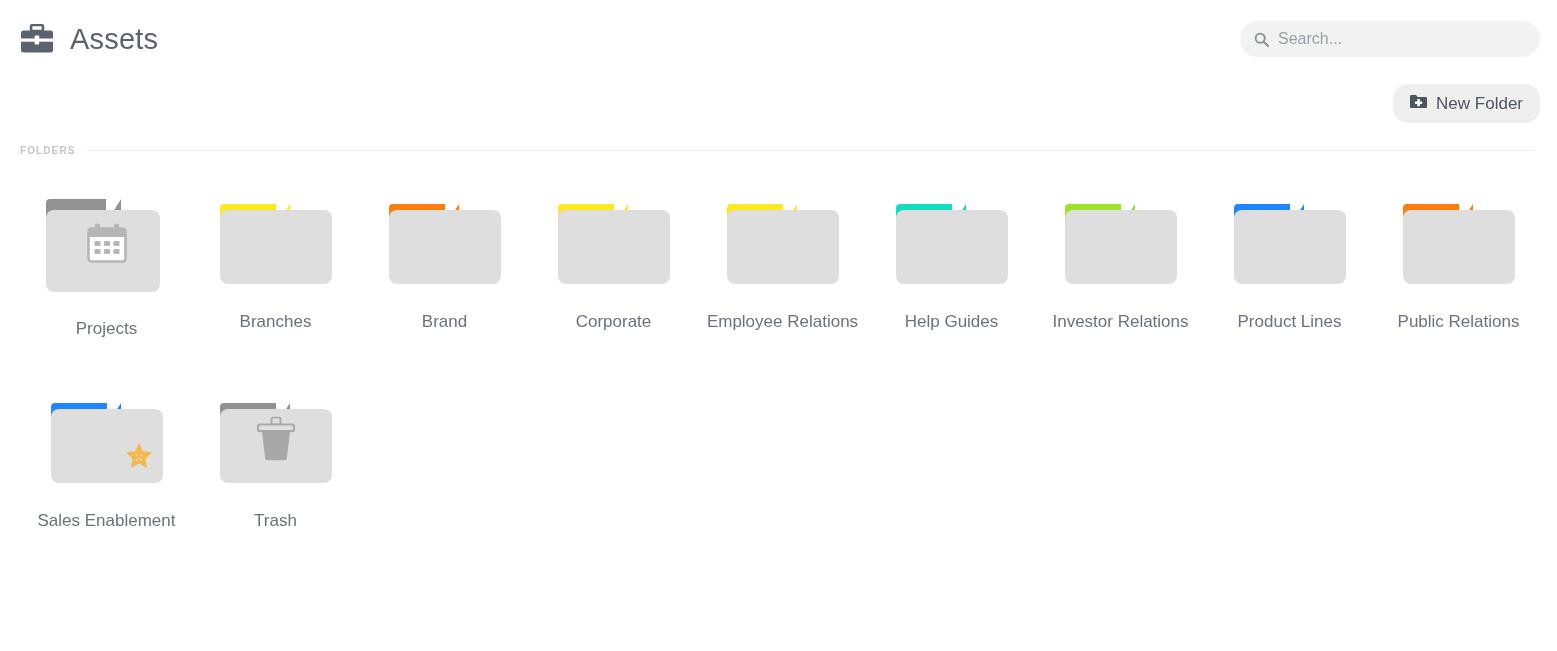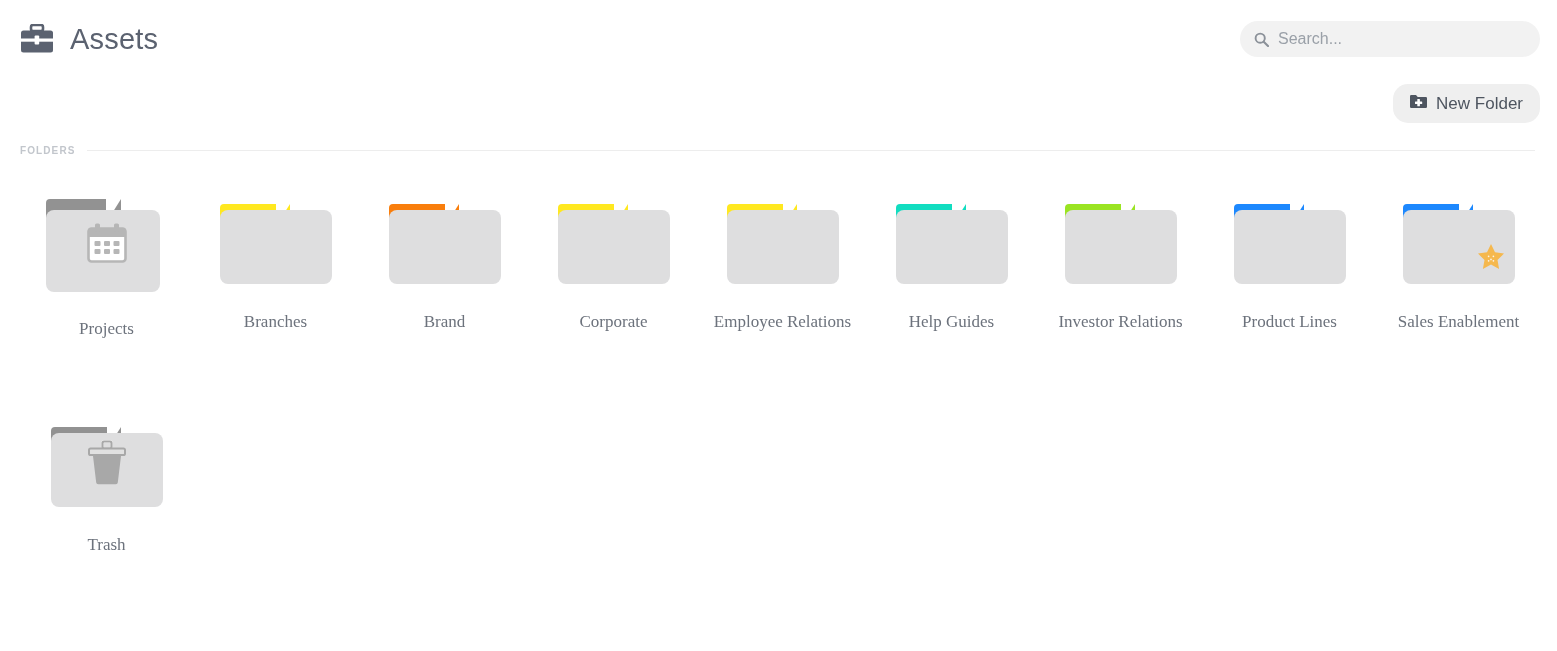--- a/index.html
+++ b/index.html
@@ -101,22 +101,21 @@
   .section-rule { flex: 1; height: 1px; background: #ededed; }
 
   
   .grid {
     position: absolute;
     top: 190px;
     left: 22px;
     right: 22px;
     display: grid;
     grid-template-columns: repeat(9, 169px);
-    row-gap: 72px;
-    font-family: Liberation Serif, serif;
+    row-gap: 48px;
   }
   .folder-cell {
     width: 169px;
     display: flex;
     flex-direction: column;
     align-items: center;
     cursor: pointer;
   }
   .folder-art {
     position: relative;
@@ -295,20 +294,27 @@
     </div>
     <div class="folder-cell">
       <div class="folder-art">
         <div class="tab" style="background: rgb(29, 136, 254); color: rgb(29, 136, 254);"></div>
         <div class="body"></div>
       </div>
       <div class="folder-label">Product Lines</div>
     </div>
     <div class="folder-cell">
       <div class="folder-art">
+        <div class="tab" style="background: rgb(249, 126, 12); color: rgb(249, 126, 12);"></div>
+        <div class="body"></div>
+      </div>
+      <div class="folder-label">Public Relations</div>
+    </div>
+    <div class="folder-cell">
+      <div class="folder-art">
         <div class="tab" style="background: rgb(29, 136, 254); color: rgb(29, 136, 254);"></div>
         <div class="body"></div>
         <span class="star-badge"><svg width="28" height="27" viewBox="0 0 28 27" aria-hidden="true">
       <path d="M14 1l4 8.3 9 1.3-6.5 6.3 1.6 9L14 21.6 5.9 25.9l1.6-9L1 10.6l9-1.3z" fill="#f5b84e"></path>
       <g fill="#ffffff" opacity="0.85">
         <circle cx="11.6" cy="13.3" r="0.85"></circle>
         <circle cx="16.4" cy="13.3" r="0.85"></circle>
         <circle cx="14" cy="16.4" r="0.85"></circle>
         <circle cx="11.6" cy="17.8" r="0.85"></circle>
         <circle cx="16.4" cy="17.8" r="0.85"></circle>

